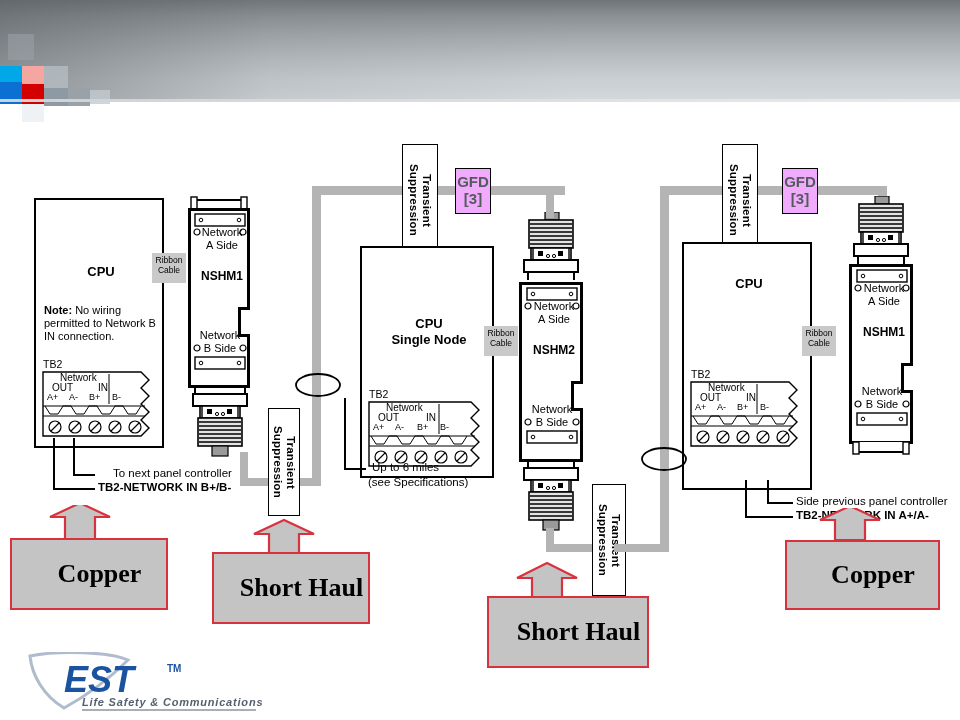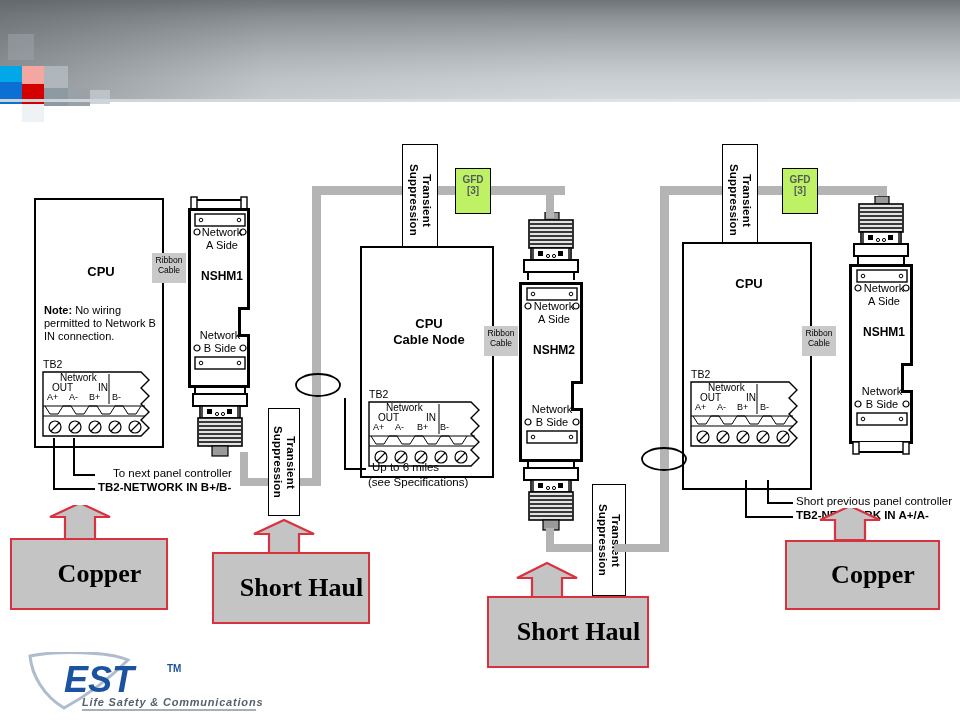--- a/index.html
+++ b/index.html
@@ -53,22 +53,22 @@
   .tsbox {
     position: absolute; background: #fff; border: 1.6px solid #000;
     display: flex; align-items: center; justify-content: center;
   }
   .tsbox span {
     writing-mode: vertical-rl; text-orientation: mixed;
     font-size: 11.5px; font-weight: bold; line-height: 1.15;
     letter-spacing: .2px; text-align: center;
   }
   .gfd {
-    position: absolute; background: #bef264; border: 1.8px solid #000;
-    font-size: 10px; font-weight: bold; text-align: center;
+    position: absolute; background: #f0abfc; border: 1.8px solid #000;
+    font-size: 15px; font-weight: bold; text-align: center;
     line-height: 1.12; padding-top: 5px; color: #555a5e;
   }
   .wire { position: absolute; background: #000; }
 
   
   .tb { position: absolute; }
   .tb-label { position: absolute; font-size: 10.5px; }
 
   
   .callout { position: absolute; }
@@ -239,21 +239,21 @@
       <span>Transient</span><br><span>Suppression</span>
     </span>
   </div>
 
   <svg style="position:absolute; left:294px; top:372px;" width="48" height="26">
     <ellipse cx="24" cy="13" rx="22" ry="11" fill="none" stroke="#000" stroke-width="1.8"></ellipse>
   </svg>
 
   <div class="panel" style="left:360px; top:246px; width:134px; height:232px;">
     <div class="lbl bold" style="left:0; top:68px; width:134px; text-align:center; font-size:13px;">CPU</div>
-    <div class="lbl bold" style="left:0; top:84px; width:134px; text-align:center; font-size:13px;">Cable Node</div>
+    <div class="lbl bold" style="left:0; top:84px; width:134px; text-align:center; font-size:13px;">Single Node</div>
     <div class="lbl" style="left:7px; top:140px; font-size:10.5px;">TB2</div>
 
     <svg class="tb" style="left:5px; top:152px;" width="126" height="72" viewBox="0 0 126 72">
       <path d="M2,2 H104 L112,10 L104,18 L112,26 L104,34 L112,42 L104,50 L112,58 L104,66 H2 Z" fill="#fff" stroke="#000" stroke-width="1.4"></path>
       <line x1="2" y1="36" x2="108" y2="36" stroke="#000" stroke-width="1.2"></line>
       <line x1="2" y1="46" x2="108" y2="46" stroke="#000" stroke-width="1.2"></line>
       <line x1="72" y1="4" x2="72" y2="34" stroke="#000" stroke-width="1"></line>
       <path d="M4,36 l5,8 h8 l5,-8 h8 l5,8 h8 l5,-8 h8 l5,8 h8 l5,-8 h8 l5,8 h8 l5,-8" fill="none" stroke="#000" stroke-width="1"></path>
       <g stroke="#000" stroke-width="1.2" fill="#fff">
         <circle cx="14" cy="57" r="6"></circle>
@@ -433,21 +433,21 @@
 
   <svg style="position:absolute; left:640px; top:446px;" width="48" height="26">
     <ellipse cx="24" cy="13" rx="22" ry="11" fill="none" stroke="#000" stroke-width="1.8"></ellipse>
   </svg>
 
   <div class="wire" style="left:745px; top:480px; width:2px; height:38px;"></div>
   <div class="wire" style="left:767px; top:480px; width:2px; height:24px;"></div>
   <div class="wire" style="left:745px; top:516px; width:48px; height:2px;"></div>
   <div class="wire" style="left:767px; top:502px; width:26px; height:2px;"></div>
 
-  <div class="lbl" style="left:796px; top:495px; font-size:11.5px;">Short previous panel controller</div>
+  <div class="lbl" style="left:796px; top:495px; font-size:11.5px;">Side previous panel controller</div>
   <div class="lbl bold" style="left:796px; top:509px; font-size:11.5px;">TB2-NETWORK IN A+/A-</div>
 
   <div class="ribbon" style="left:802px; top:326px; width:34px; height:30px;">
     <div>Ribbon</div>
     <div>Cable</div>
   </div>
 
   <div>
     <svg style="position:absolute; left:851px; top:196px;" width="60" height="72" viewBox="0 0 60 72">
       <rect x="24" y="0" width="14" height="8" fill="#9a9a9a" stroke="#000" stroke-width="1.2"></rect>

